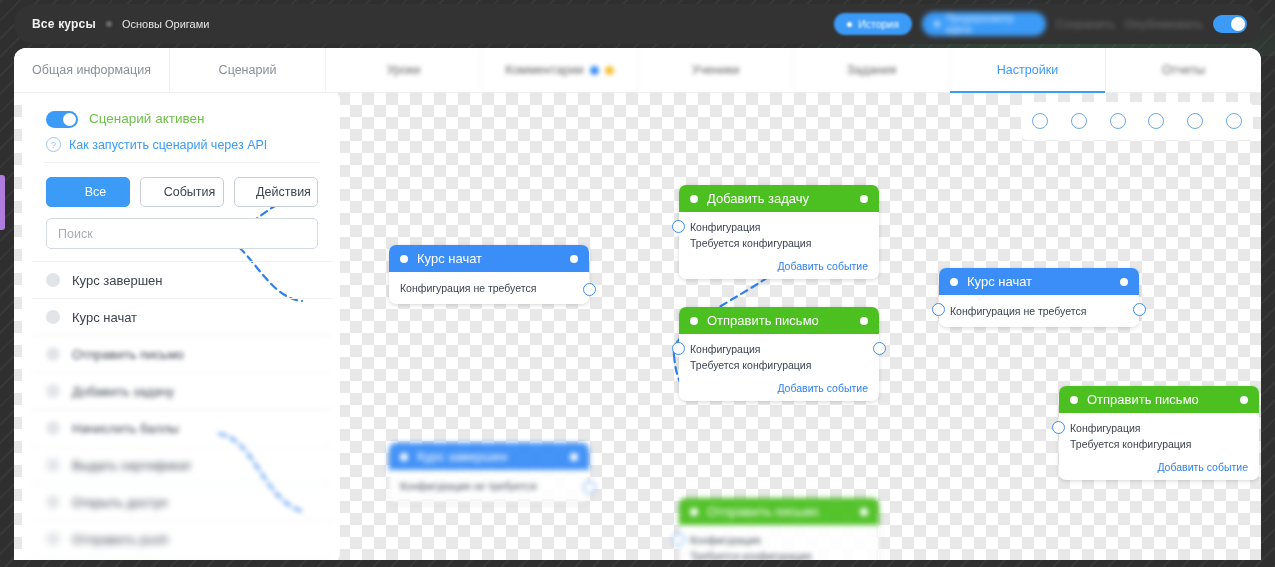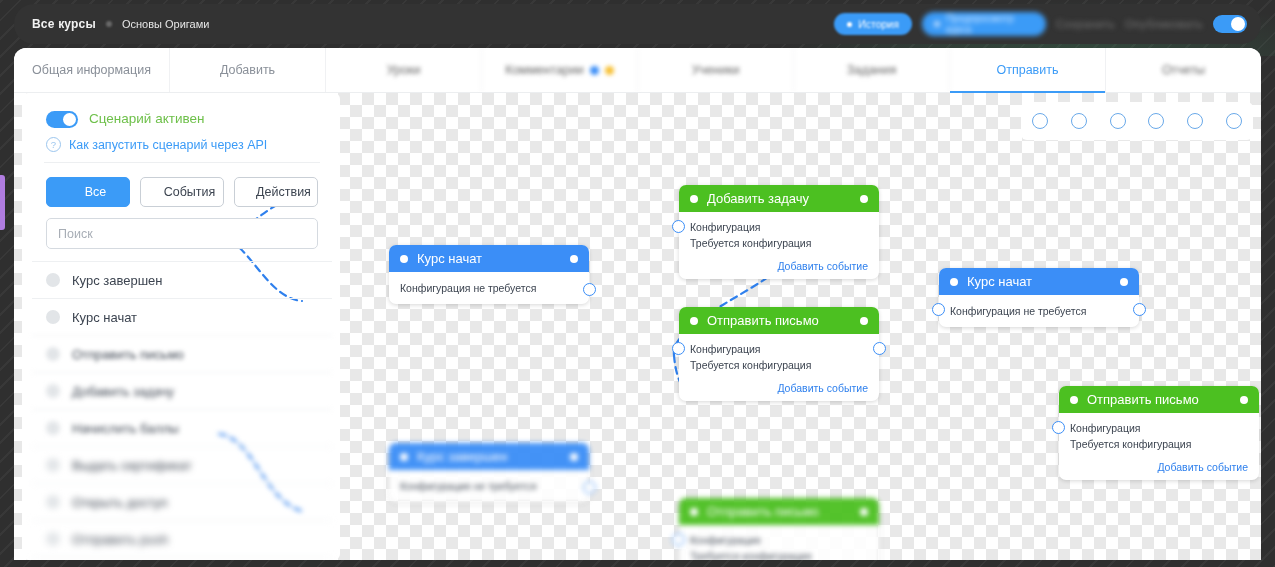--- a/index.html
+++ b/index.html
@@ -241,38 +241,38 @@
     </div>
   </div>
 
   <div class="panel">
 
     <div class="tabs">
       <div class="tab">
         <span>Общая информация</span>
       </div>
       <div class="tab">
-        <span>Добавить</span>
+        <span>Сценарий</span>
       </div>
       <div class="tab blurred">
         <span>Уроки</span>
       </div>
       <div class="tab blurred">
         <span>Комментарии</span>
         <span class="badge-dot" id="badge-blue" style="background: rgb(59, 142, 247);"></span>
         <span class="badge-dot" id="badge-yellow" style="background: rgb(247, 192, 52);"></span>
       </div>
       <div class="tab blurred">
         <span>Ученики</span>
       </div>
       <div class="tab blurred">
         <span>Задания</span>
       </div>
       <div class="tab active">
-        <span>Отправить</span>
+        <span>Настройки</span>
       </div>
       <div class="tab blurred">
         <span>Отчеты</span>
       </div>
     </div>
 
     <div class="canvas">
 
       <div class="tray tray-sidebar"></div>
 

